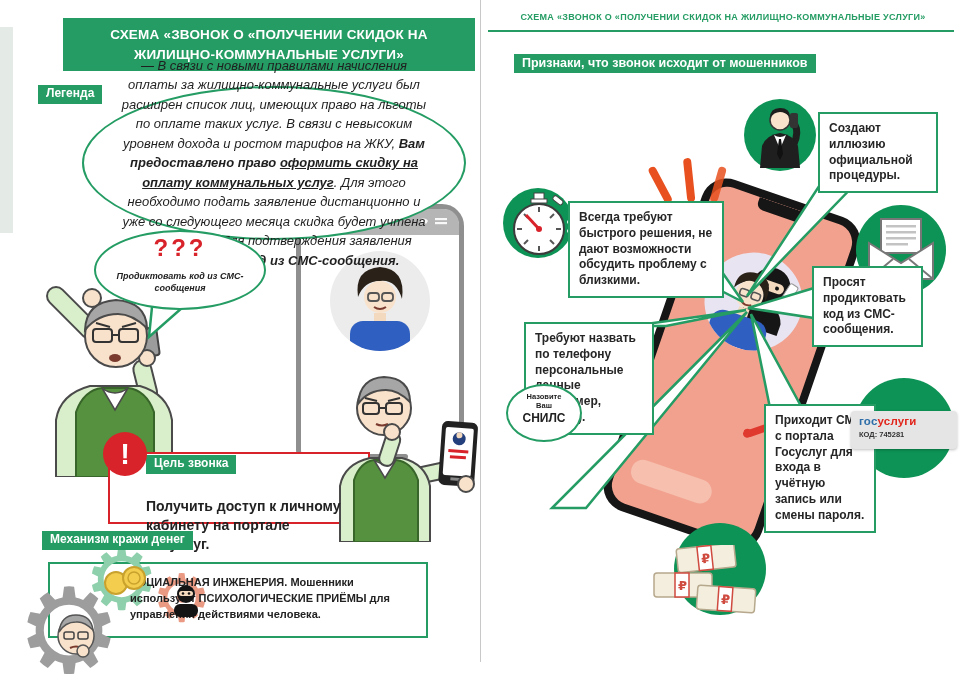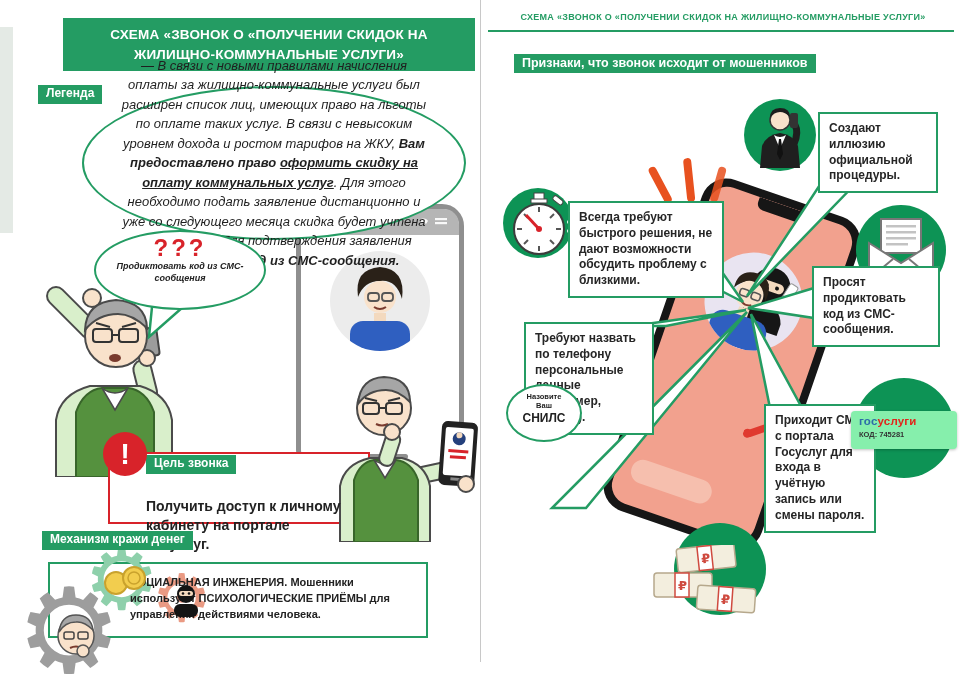--- a/index.html
+++ b/index.html
@@ -23,21 +23,21 @@
 
   .bubble-big{left:82px;top:86px;width:384px;height:154px;border:2.5px solid #249c63;border-radius:50%;
     background:#fff;z-index:4;display:flex;align-items:center;text-align:center;
     font-style:italic;font-size:13px;line-height:1.5;color:#1f1f1f;padding:10px 34px}
   .bubble-big .b{font-weight:bold}
   .bubble-big .u{text-decoration:underline}
 
   .bubble-doubt{left:94px;top:230px;width:172px;height:80px;border:2.5px solid #249c63;border-radius:50%;
     background:#fff;z-index:4;text-align:center;padding-top:4px}
   .q-marks{color:#d8232a;font-weight:bold;font-size:24px;letter-spacing:3px;line-height:1}
-  .doubt-text{font-weight:bold;font-style:italic;font-size:9px;line-height:1.3;color:#222;margin-top:1px}
+  .doubt-text{font-weight:bold;font-style:italic;font-size:9px;line-height:1.3;color:#222;margin-top:11px}
 
   .goal-box{left:108px;top:452px;width:262px;height:72px;border:2.5px solid #d8232a;background:#fff;z-index:4}
   .goal-tag{left:146px;top:455px}
   .goal-text{left:146px;top:497px;width:210px;font-weight:bold;font-size:14px;line-height:1.35;color:#222;z-index:6}
   .alert-circle{left:103px;top:432px;width:44px;height:44px;border-radius:50%;background:#d8232a;color:#fff;
     font-weight:bold;font-size:29px;text-align:center;line-height:44px;z-index:7}
 
   .mech-tag{left:42px;top:531px}
   .mech-box{left:48px;top:562px;width:380px;height:76px;border:2.5px solid #249c63;background:#fff;z-index:2}
   .mech-text{left:130px;top:575px;width:292px;font-weight:bold;font-size:11px;line-height:1.45;color:#222;z-index:4}
@@ -62,32 +62,32 @@
   .phone-r{left:649px;top:189px;width:166px;height:350px;background:#161616;border-radius:26px;
     transform:rotate(19deg);z-index:1}
   .phone-r .screen{position:absolute;left:8px;top:8px;right:8px;bottom:8px;background:#f2a18e;border-radius:19px;overflow:hidden}
   .phone-r .notch{position:absolute;left:50%;top:0;width:56px;height:12px;margin-left:-28px;background:#161616;border-radius:0 0 7px 7px}
   .phone-r .avatar{position:absolute;left:26px;top:52px;width:98px;height:98px;border-radius:50%;background:#e9e4f1;overflow:hidden}
   .phone-r .pill{position:absolute;left:14px;bottom:24px;width:84px;height:24px;background:#f6bfae;border-radius:12px}
   .phone-r .handset{position:absolute;right:16px;top:208px;width:26px;height:26px}
 
   .box-official{left:818px;top:112px;width:120px}
   .box-urgency{left:568px;top:201px;width:156px}
-  .box-sms{left:812px;top:266px;width:128px}
+  .box-sms{left:812px;top:266px;width:111px}
   .box-personal{left:524px;top:322px;width:130px}
   .box-gossms{left:764px;top:404px;width:112px}
   .box-persistent{left:534px;top:505px;width:154px}
   .blk{display:block}
 
   .snils-bubble{left:506px;top:384px;width:76px;height:58px;border:2.5px solid #249c63;border-radius:50%;
     background:#fff;z-index:5;text-align:center;padding-top:6px;color:#222}
   .snils-bubble .s1{display:block;font-weight:bold;font-size:7.5px;line-height:1.25}
   .snils-bubble .s3{display:block;font-weight:bold;font-size:12px;line-height:1.3}
 
-  .gos-card{left:851px;top:411px;width:106px;height:38px;background:#86efac;border-radius:4px;z-index:6;
+  .gos-card{left:851px;top:411px;width:106px;height:38px;background:#e5e5e5;border-radius:4px;z-index:6;
     box-shadow:0 1px 3px rgba(0,0,0,.25);padding:4px 8px}
   .gos-brand{font-weight:bold;font-size:11.5px;line-height:1.2;letter-spacing:.2px}
   .gos-brand .p1{color:#2d6da8}
   .gos-brand .p2{color:#e1251b}
   .gos-code{font-weight:bold;font-size:7.5px;color:#333;margin-top:1px}
 
   .circ-official{left:744px;top:99px;width:72px;height:72px}
   .circ-urgency{left:503px;top:188px;width:70px;height:70px}
   .circ-envelope{left:856px;top:205px;width:90px;height:90px}
   .circ-gos{left:854px;top:378px;width:100px;height:100px}

